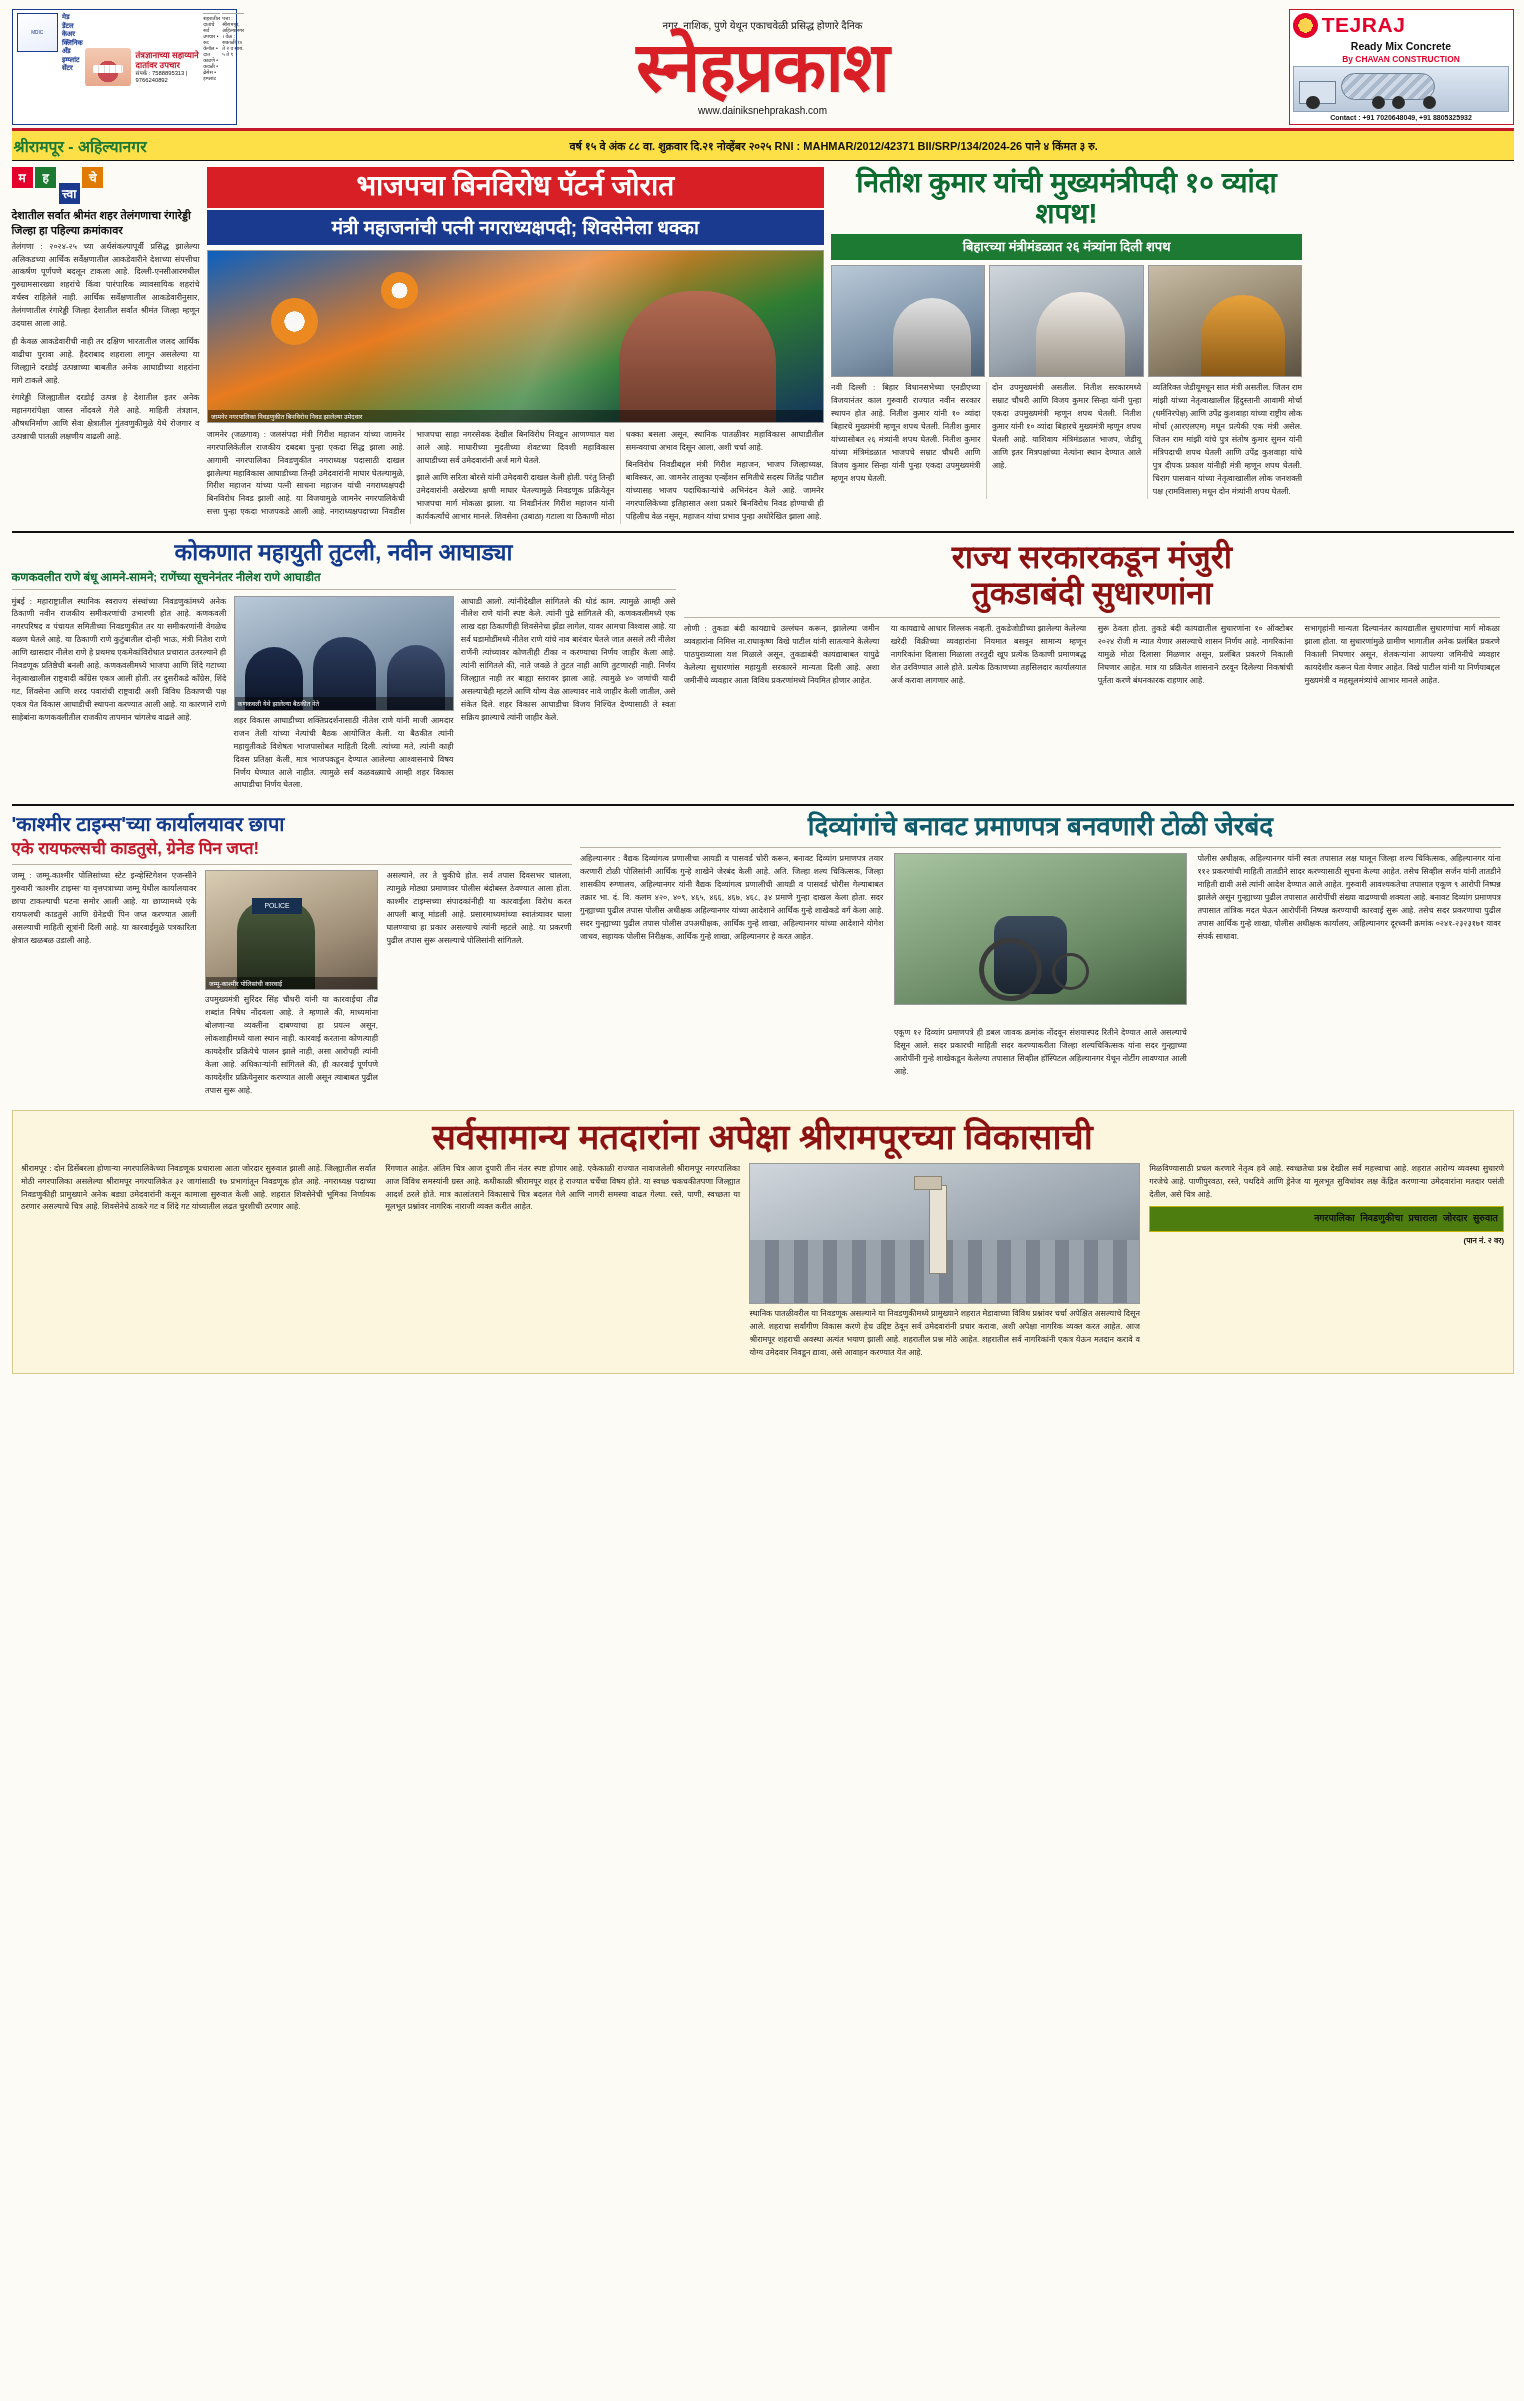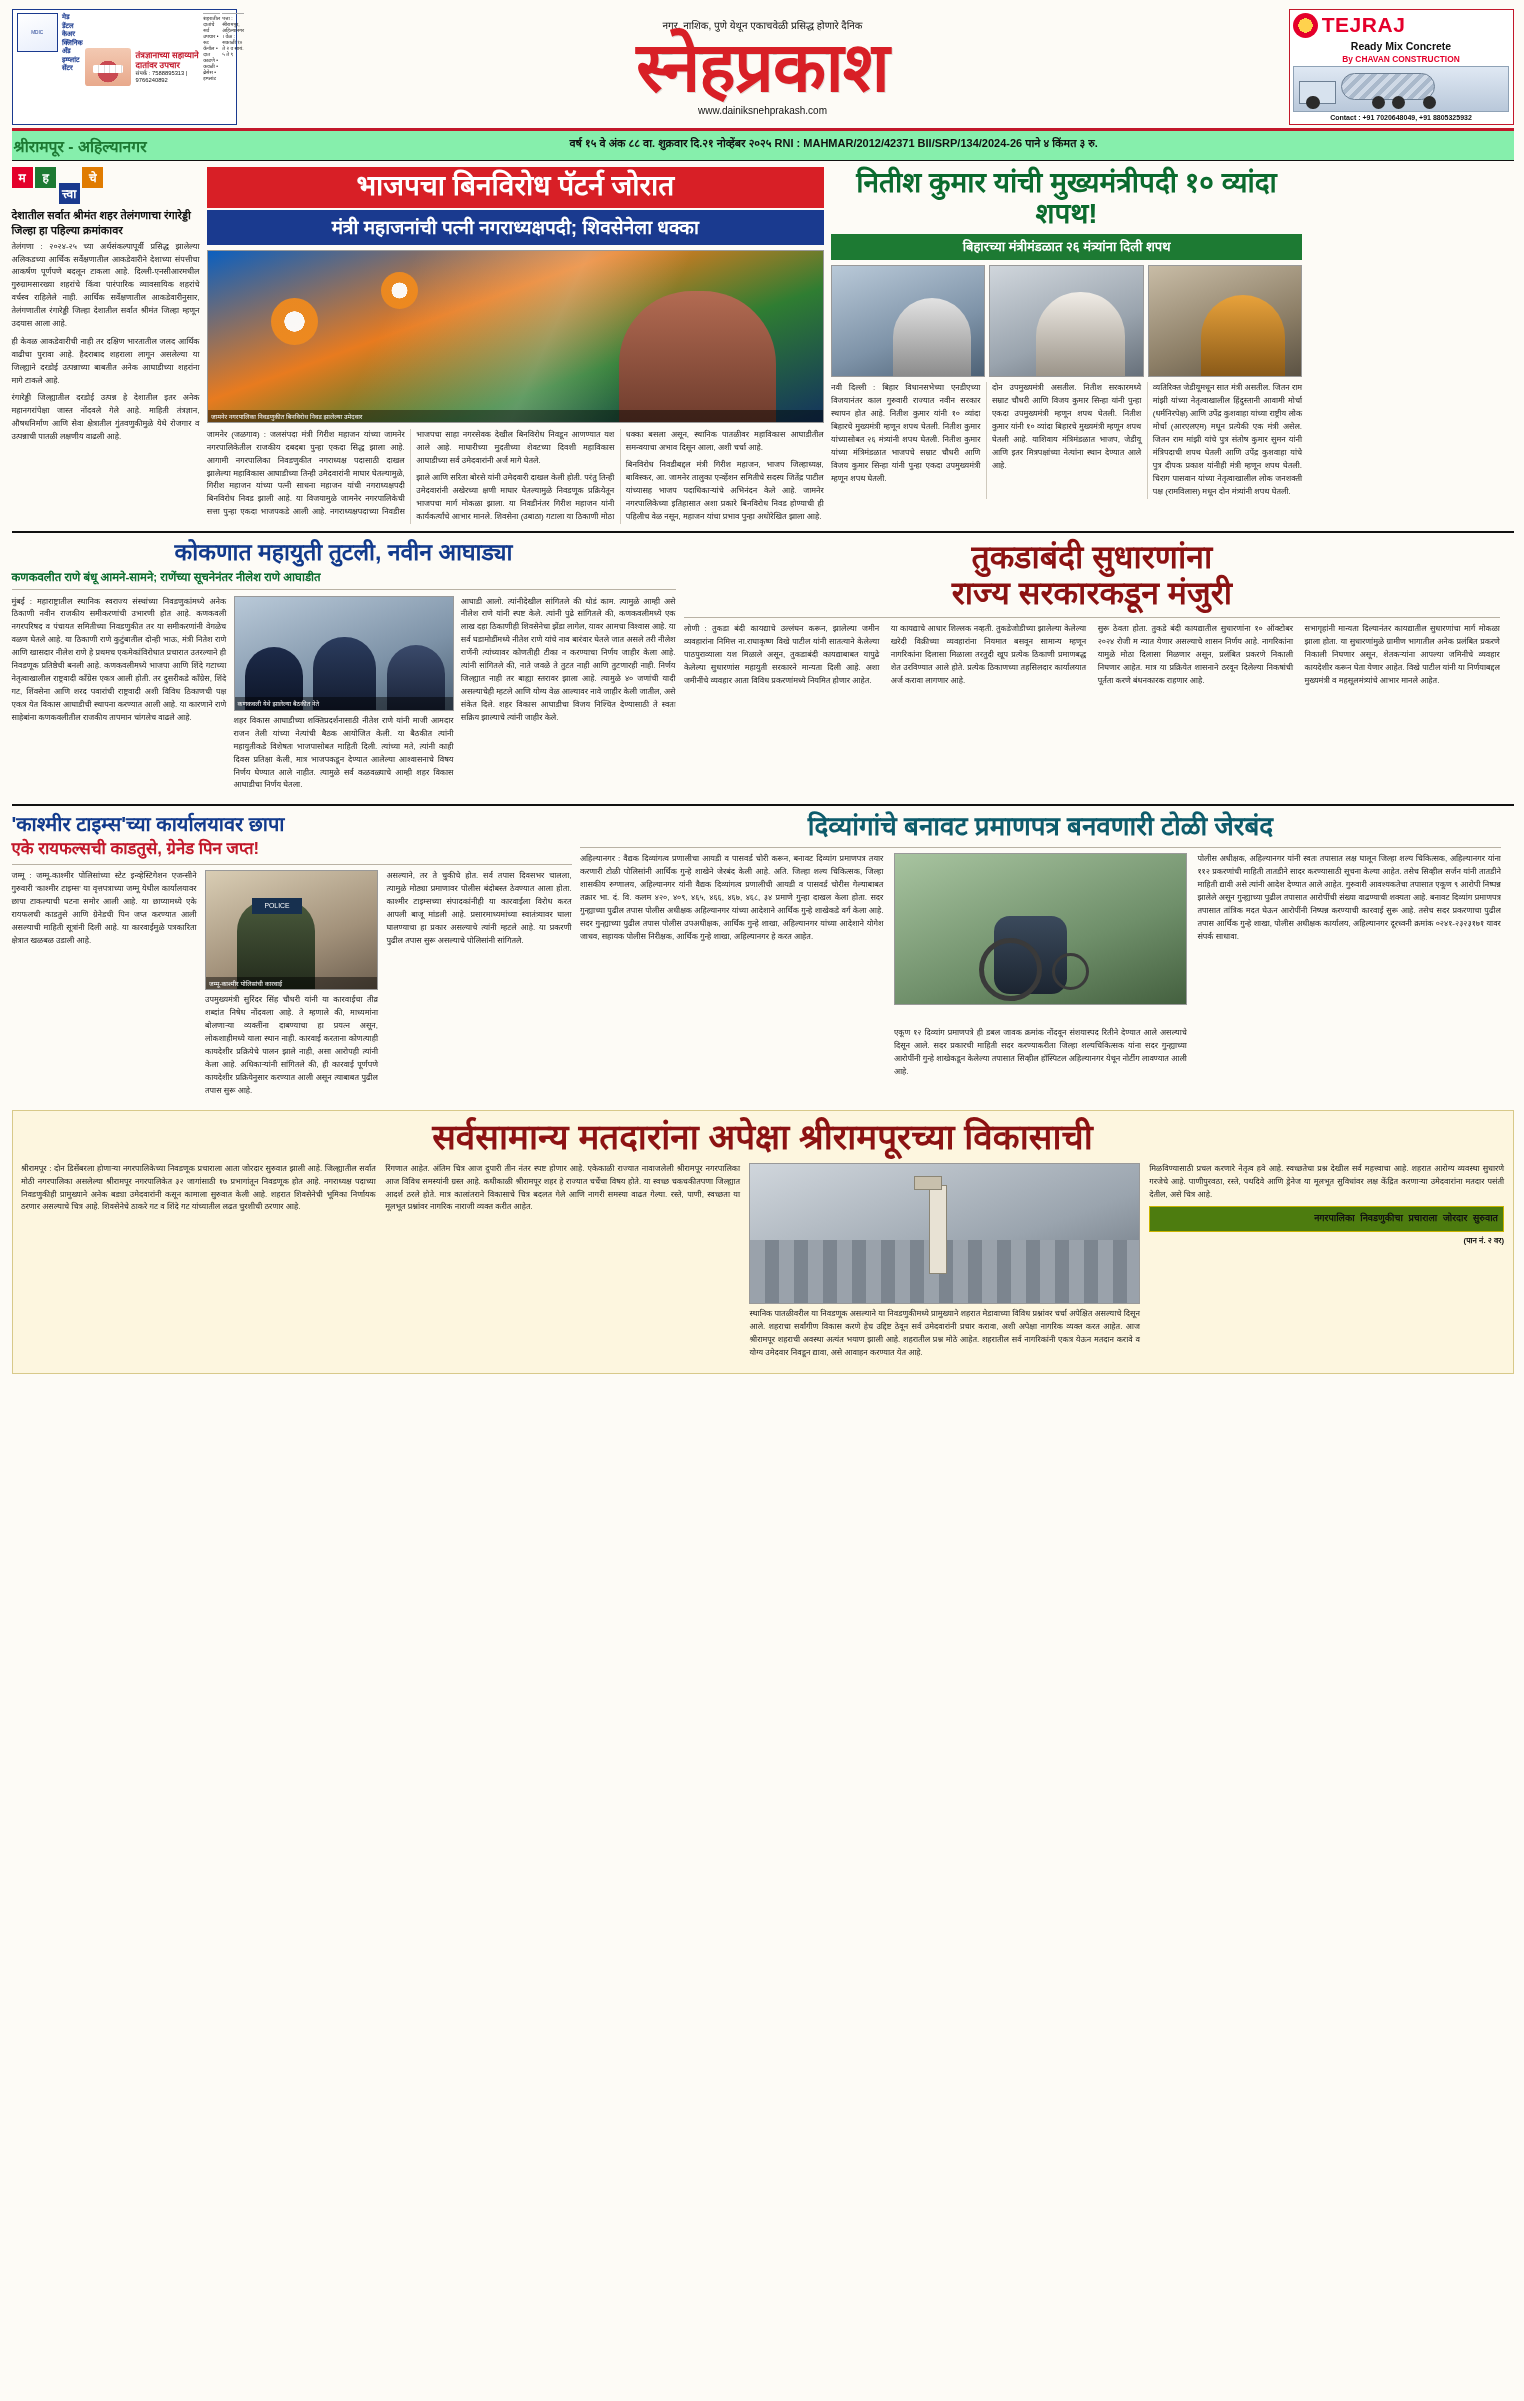--- a/index.html
+++ b/index.html
@@ -109,24 +109,24 @@
     overflow:hidden;
   }
   .truck .cab { position:absolute; left:5.2px; bottom:7.3px; width:37px; height:23px; background:#d7e2ee; border:0.5px solid #6d7f93;}
   .truck .drum { position:absolute; left:47px; bottom:11.5px; width:94px; height:27px; border-radius:13.6px; background:repeating-linear-gradient(135deg,#cfd9e6 0 4.2px,#aab9cb 4.2px 8.4px); border:0.5px solid #6d7f93;}
   .truck .wheel { position:absolute; bottom:2.1px; width:13.6px;height:13.6px;border-radius:50%;background:#2b2b2b;}
   .truck .w1{left:12.6px;} .truck .w2{left:78px;} .truck .w3{left:98px;} .truck .w4{left:129px;}
   .tejraj-contact { font-size: 7px; font-weight:bold; color:#111; text-align:center; }
 
   
   .infobar {
-    display:flex; align-items:flex-start; gap: 9.4px;
+    display:flex; align-items:center; gap: 9.4px;
     border-bottom: 1.6px solid #111;
     padding: 3.7px 2.1px;
-    background: #86efac;
+    background: #fde047;
   }
   .edition { font-size: 15.7px; font-weight: bold; color:#1d7a33; white-space:nowrap; }
   .infoline { flex:1; font-size: 11px; font-weight:bold; color:#111; text-align:center;}
 
   
   .top-wrap { display:flex; gap: 7.3px; margin-top: 5.2px; }
 
   .col-left { width: 188px; }
   .mahattwache {
     display:flex; gap:2.6px; margin-bottom:4.2px;
@@ -380,22 +380,22 @@
           <div class="body-text">
             <p>आघाडी आलो. त्यांनीदेखील सांगितले की थोडं काम. त्यामुळे आम्ही असे नीलेश राणे यांनी स्पष्ट केले. त्यांनी पुढे सांगितले की, कणकवलीमध्ये एक लाख दहा ठिकाणीही शिवसेनेचा झेंडा लागेल, यावर आमचा विश्वास आहे.
 
 या सर्व घडामोडींमध्ये नीतेश राणे यांचे नाव बारंवार घेतले जात असले तरी नीलेश राणेंनी त्यांच्यावर कोणतीही टीका न करण्याचा निर्णय जाहीर केला आहे. त्यांनी सांगितले की, नाते जवळे ते तुटत नाही आणि तुटणारही नाही. निर्णय जिल्ह्यात नाही तर बाह्या स्तरावर झाला आहे. त्यामुळे ४० जणांची यादी असल्याचेही म्हटले आणि योग्य वेळ आल्यावर नावे जाहीर केली जातील, असे संकेत दिले. शहर विकास आघाडीचा विजय निश्चित देण्यासाठी ते स्वतः सक्रिय झाल्याचे त्यांनी जाहीर केले.</p>
           </div>
         </div>
       </div>
     </div>
 
     <div class="mid-right">
+      <div class="head-maroon-big">राज्य सरकारकडून मंजुरी</div>
       <div class="head-maroon-big">तुकडाबंदी सुधारणांना</div>
-      <div class="head-maroon-big">राज्य सरकारकडून मंजुरी</div>
       <div class="rule-thin"></div>
       <div style="display:flex;gap:11.5px;">
         <div style="flex:1;" class="body-text">
             <p>लोणी : तुकडा बंदी कायद्याचे उल्लंघन करून, झालेल्या जमीन व्यवहारांना निमित्त ना.राघाकृष्ण विखे पाटील यांनी सातत्याने केलेल्या पाठपुराव्याला यश मिळाले असून, तुकडाबंदी कायद्याबाबत यापुढे केलेल्या सुधारणांस महायुती सरकारने मान्यता दिली आहे. अशा जमीनींचे व्यवहार आता विविध प्रकरणांमध्ये नियमित होणार आहेत.</p>
           </div>
         <div style="flex:1;" class="body-text">
             <p>या कायद्याचे आधार शिल्लक नव्हती. तुकडेजोडीच्या झालेल्या केलेल्या खरेदी विक्रीच्या व्यवहारांना नियमात बसवून सामान्य म्हणून नागरिकांना दिलासा मिळाला तरतुदी खूप प्रत्येक ठिकाणी प्रमाणबद्ध शेत उरविण्यात आले होते. प्रत्येक ठिकाणच्या तहसिलदार कार्यालयात अर्ज करावा लागणार आहे.</p>
           </div>
         <div style="flex:1;" class="body-text">
             <p>सुरू ठेवता होता. तुकडे बंदी कायद्यातील सुधारणांना १० ऑक्टोबर २०२४ रोजी म न्यात येणार असल्याचे शासन निर्णय आहे. नागरिकांना यामुळे मोठा दिलासा मिळणार असून, प्रलंबित प्रकरणे निकाली निघणार आहेत. मात्र या प्रक्रियेत शासनाने ठरवून दिलेल्या निकषांची पूर्तता करणे बंधनकारक राहणार आहे.</p>

